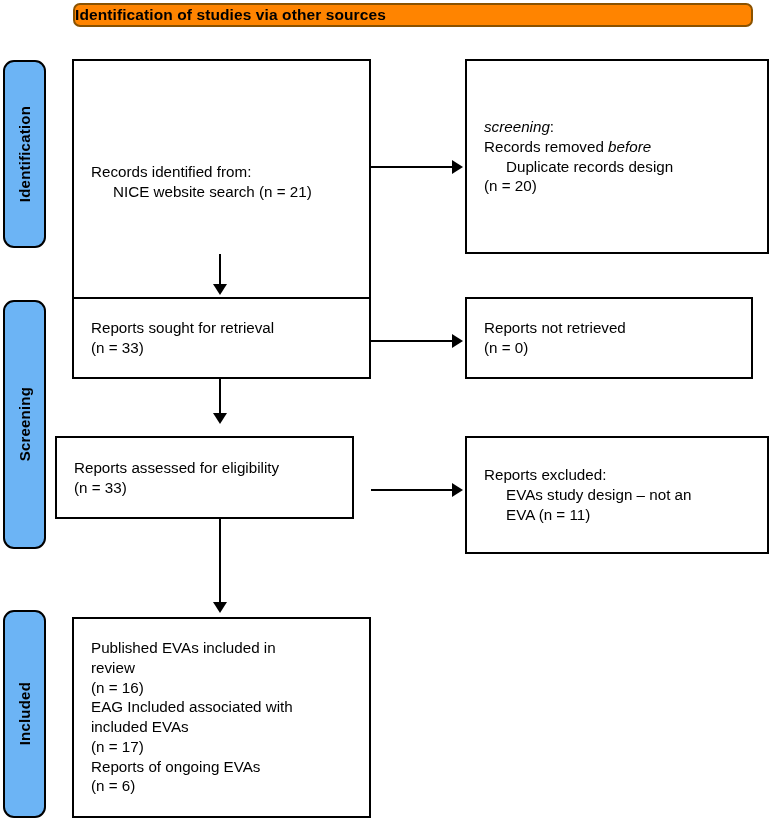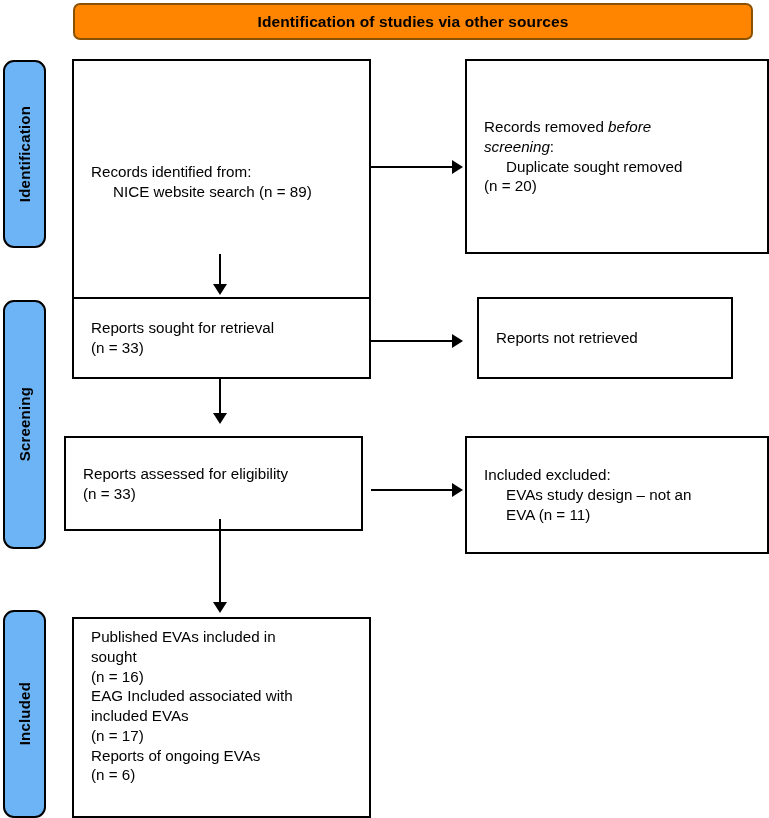--- a/index.html
+++ b/index.html
@@ -18,28 +18,27 @@
     background: #ffffff;
     overflow: hidden;
   }
 
   
   .banner {
     position: absolute;
     left: 73px;
     top: 3px;
     width: 680px;
-    height: 37px;
+    height: 24px;
     box-sizing: border-box;
     background: #FF8400;
     border: 2px solid #8a5200;
     border-radius: 7px;
     display: flex;
     align-items: center;
-    justify-content: center;
     font-size: 15.5px;
     font-weight: bold;
     letter-spacing: 0.1px;
     color: #000000;
   }
 
   
   .stage {
     position: absolute;
     left: 3px;
@@ -82,30 +81,30 @@
     line-height: 1.30;
     white-space: pre-wrap;
     color: #000000;
   }
   .fbox .line.indent { padding-left: 22px; }
   .fbox .line .ital  { font-style: italic; }
 
   .box-identified  { left: 72px;  top: 59px;  width: 299px; height: 246px; }
   .box-removed     { left: 465px; top: 59px;  width: 304px; height: 195px; }
   .box-sought      { left: 72px;  top: 297px; width: 299px; height: 82px;  }
-  .box-notretr     { left: 477px; top: 297px; width: 256px; height: 82px;  }
-  .box-assessed    { left: 64px;  top: 436px; width: 299px; height: 95px; justify-content: center;  }
+  .box-notretr     { left: 465px; top: 297px; width: 288px; height: 82px;  }
+  .box-assessed    { left: 55px;  top: 436px; width: 299px; height: 83px; justify-content: center;  }
   .box-excluded    { left: 465px; top: 436px; width: 304px; height: 118px; }
   .box-included    { left: 72px;  top: 617px; width: 299px; height: 201px; }
 
   
   .box-identified .txt,
   .box-removed .txt,
   .box-included .txt { width: 100%; }
-  .box-included { justify-content: flex-start; padding-top: 8px; }
+  .box-included { justify-content: flex-start; padding-top: 19px; }
 
   
   .conn { position: absolute; background: #000000; }
   .conn-v { width: 2px; }
   .conn-h { height: 2px; }
   .arrowhead {
     position: absolute;
     width: 0; height: 0;
   }
   .arrow-down {
@@ -134,65 +133,66 @@
   <div class="stage stage-screening">
     <span>Screening</span>
   </div>
   <div class="stage stage-included">
     <span>Included</span>
   </div>
 
   <div class="fbox box-identified">
     <div class="txt">
       <div class="line">Records identified from:</div>
-      <div class="line indent">NICE website search (n = 89)</div>
+      <div class="line indent">NICE website search (n = 21)</div>
     </div>
   </div>
 
   <div class="fbox box-removed">
     <div class="txt">
+      <div class="line"><span class="ital">screening</span><span>:</span></div>
       <div class="line"><span>Records removed </span><span class="ital">before</span></div>
-      <div class="line"><span class="ital">screening</span><span>:</span></div>
-      <div class="line indent">Duplicate sought removed</div>
+      <div class="line indent">Duplicate records design</div>
       <div class="line">(n = 20)</div>
     </div>
   </div>
 
   <div class="fbox box-sought">
     <div class="txt">
       <div class="line">Reports sought for retrieval</div>
       <div class="line">(n = 33)</div>
     </div>
   </div>
 
   <div class="fbox box-notretr">
     <div class="txt">
       <div class="line">Reports not retrieved</div>
+      <div class="line">(n = 0)</div>
     </div>
   </div>
 
   <div class="fbox box-assessed">
     <div class="txt">
       <div class="line">Reports assessed for eligibility</div>
       <div class="line">(n = 33)</div>
     </div>
   </div>
 
   <div class="fbox box-excluded">
     <div class="txt">
-      <div class="line">Included excluded:</div>
+      <div class="line">Reports excluded:</div>
       <div class="line indent">EVAs study design – not an</div>
       <div class="line indent">EVA (n = 11)</div>
     </div>
   </div>
 
   <div class="fbox box-included">
     <div class="txt">
       <div class="line">Published EVAs included in</div>
-      <div class="line">sought</div>
+      <div class="line">review</div>
       <div class="line">(n = 16)</div>
       <div class="line">EAG Included associated with</div>
       <div class="line">included EVAs</div>
       <div class="line">(n = 17)</div>
       <div class="line">Reports of ongoing EVAs</div>
       <div class="line">(n = 6)</div>
     </div>
   </div>
 
   <div class="conn conn-h" style="left:371px; top:166px; width:83px;"></div>

